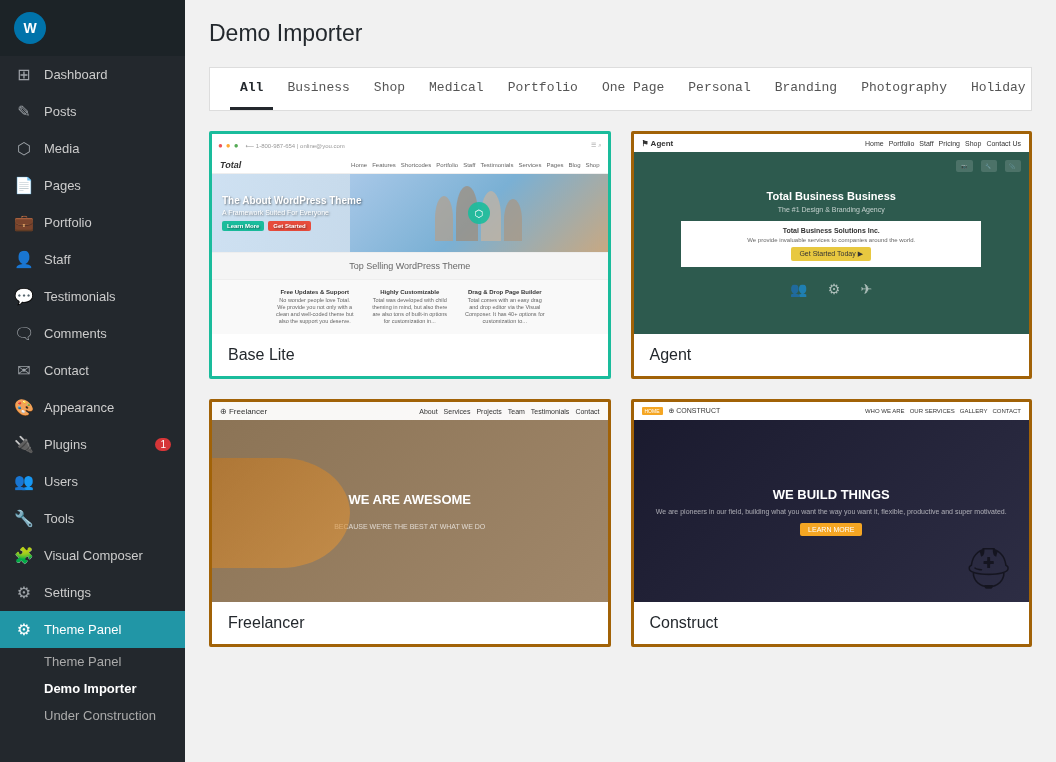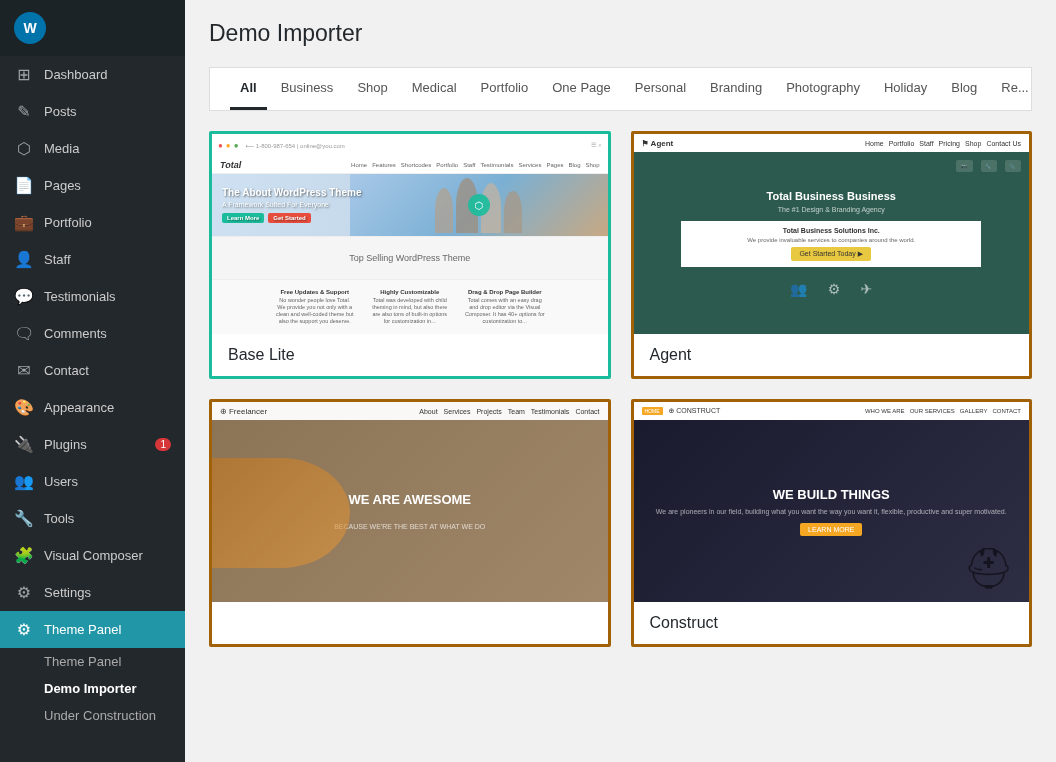--- a/index.html
+++ b/index.html
@@ -89,20 +89,21 @@
       white-space: nowrap;
       margin-bottom: 0;
     }
     .filter-tab {
       padding: 12px 10px;
       font-size: 13px;
       color: #555;
       cursor: pointer;
       border-bottom: 3px solid transparent;
       margin-right: 4px;
+      font-family: Liberation Mono, monospace;
     }
     .filter-tab.active {
       color: #23282d;
       border-bottom-color: #23282d;
       font-weight: 600;
     }
 
     
     .theme-grid {
       display: grid;
@@ -206,21 +207,21 @@
       display: block;
       color: #333;
       font-size: 6px;
       margin-bottom: 2px;
     }
     .top-selling-bar {
       background: #f5f5f5;
       text-align: center;
       font-size: 9px;
       color: #666;
-      padding: 16px;
+      padding: 8px;
       border-top: 1px solid #eee;
     }
 
     
     .preview-agent {
       background: #2d5a4e;
       width: 100%; height: 100%;
       display: flex; flex-direction: column;
       overflow: hidden;
     }
@@ -621,20 +622,21 @@
                   <span>Contact</span>
               </span>
             </div>
             <div class="preview-freelancer-chair"></div>
             <div class="preview-freelancer-content">
               <div class="preview-freelancer-headline">WE ARE AWESOME</div>
               <div class="preview-freelancer-sub">BECAUSE WE'RE THE BEST AT WHAT WE DO</div>
             </div>
           </div>
         </div>
+        <div class="theme-name">Freelancer</div>
       </div>
 
       <div class="theme-card">
         <div class="theme-preview">
           <div class="preview-construct">
             <div class="preview-construct-nav">
               <span class="preview-construct-nav-badge">HOME</span>
               <span style="font-size:7px;">⊕ CONSTRUCT</span>
               <span style="margin-left:auto;display:flex;gap:5px;font-size:6px;">
                 <span>WHO WE ARE</span>

